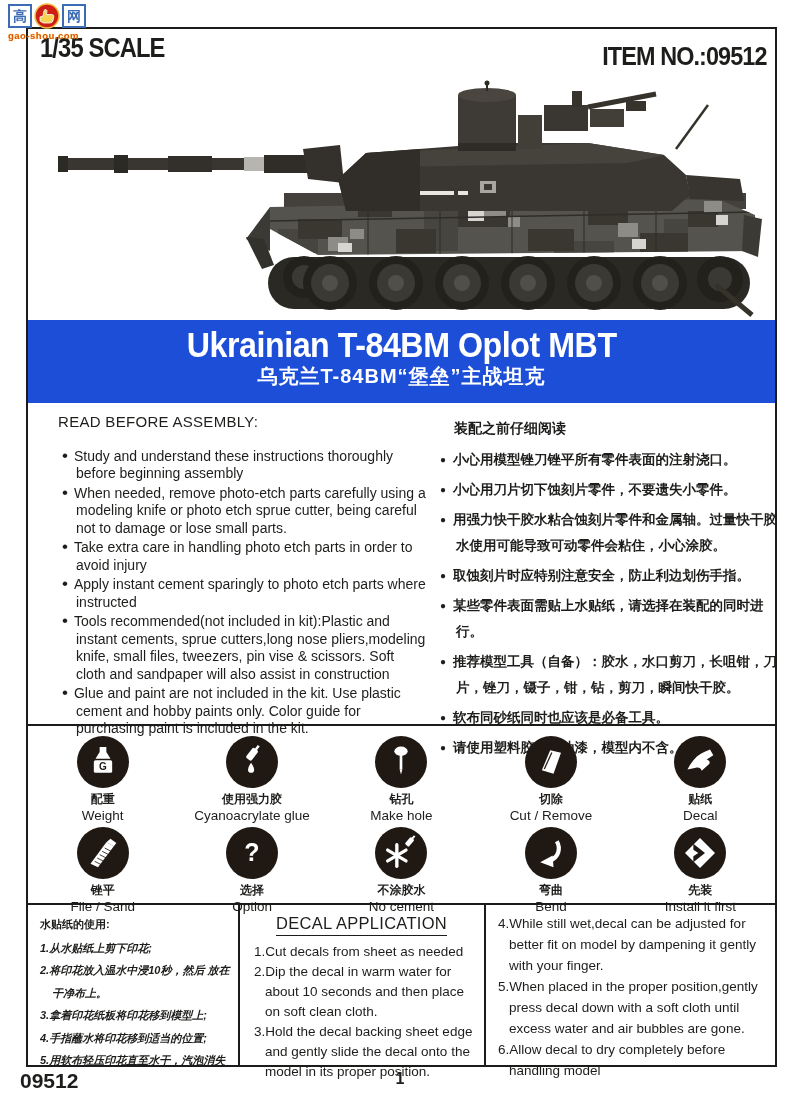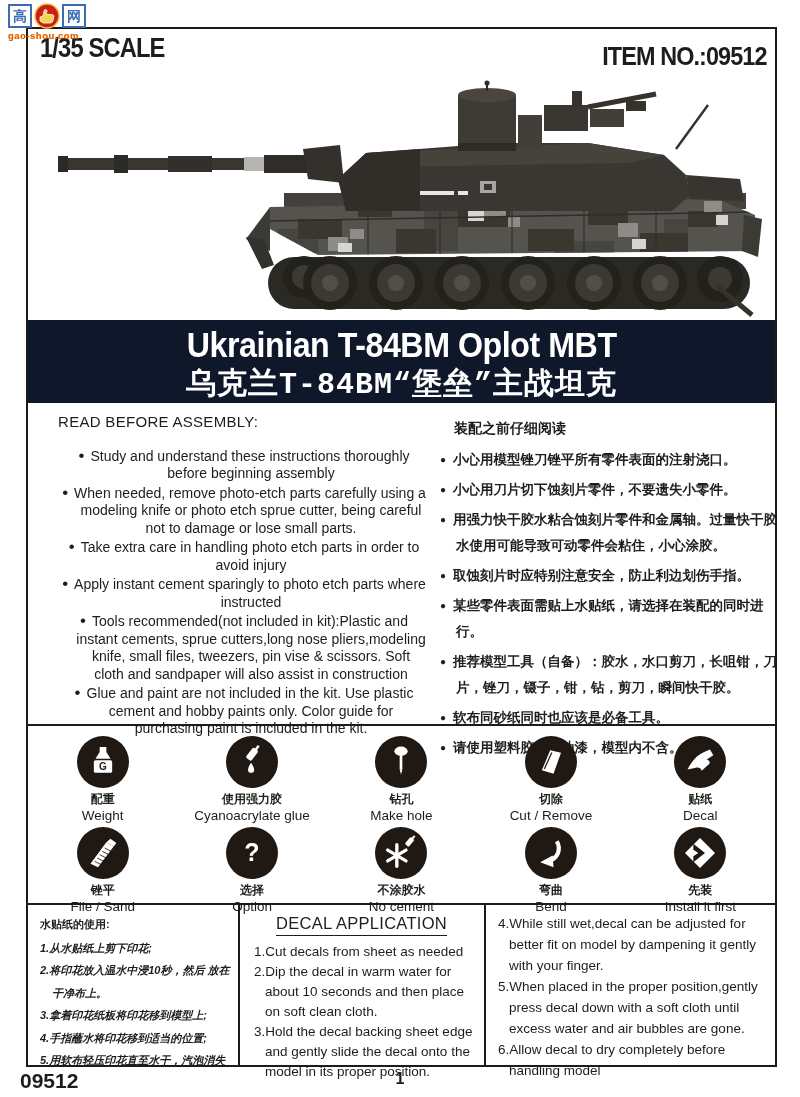--- a/index.html
+++ b/index.html
@@ -19,29 +19,29 @@
   .wm-site{font-size:9.5px;font-weight:bold;color:#e05510;letter-spacing:.5px;margin-top:1px;
     text-shadow:0 0 1px #f7d22e;}
   
   .hdr-scale{position:absolute;left:12px;top:4px;font-weight:bold;font-size:27px;letter-spacing:-1px;
     transform:scaleX(.88);transform-origin:left;}
   .hdr-item{position:absolute;right:8px;top:12px;font-weight:bold;font-size:26px;letter-spacing:-1px;
     transform:scaleX(.9);transform-origin:right;}
   
   .tank-wrap{position:absolute;left:0;top:50px;width:747px;height:242px;}
   
-  .banner{position:absolute;left:0;right:0;top:291px;height:83px;background:#0f172a;color:#fff;text-align:center;}
+  .banner{position:absolute;left:0;right:0;top:291px;height:83px;background:#1d4ed8;color:#fff;text-align:center;}
   .banner-en{font-weight:bold;font-size:35px;letter-spacing:-.5px;margin-top:5px;
     display:inline-block;transform:scaleX(.92);}
-  .banner-zh{font-size:30px;font-weight:bold;margin-top:-2px;letter-spacing:1px;font-family:Liberation Mono, monospace;}
+  .banner-zh{font-size:20px;font-weight:bold;margin-top:-2px;letter-spacing:1px;}
   
   .rb{position:absolute;left:0;top:374px;width:747px;height:321px;}
   .rb-en{position:absolute;left:12px;top:10px;width:402px;font-size:14px;line-height:17.5px;}
   .rb-en-h{margin:0 0 10px 18px;font-size:15px;letter-spacing:.3px;}
-  ul.en-list{list-style:none;margin:16px;padding:0 0 0 6px;text-align:center;}
+  ul.en-list{list-style:none;margin:16px;padding:0 0 0 6px;}
   ul.en-list li{padding-left:14px;text-indent:-14px;margin-bottom:1px;}
   ul.en-list li::before{content:"\2022";font-size:17px;margin-right:6px;}
   .rb-zh{position:absolute;left:412px;top:12px;width:344px;font-size:13.5px;line-height:26px;}
   .rb-zh-h{margin:0 0 6px 14px;font-weight:bold;font-size:14px;}
   ul.zh-list{list-style:none;margin:0;padding:0;}
   ul.zh-list li{padding-left:16px;text-indent:-16px;margin-bottom:4px;font-weight:bold;}
   ul.zh-list li::before{content:"\25CF";font-size:10px;margin-right:7px;vertical-align:1px;}
   
   .sym-sec{position:absolute;left:0;top:695px;width:747px;height:179px;border-top:2px solid #1c1b19;
     display:grid;grid-template-columns:repeat(5,1fr);grid-template-rows:1fr 1fr;padding-top:6px;box-sizing:border-box;}

